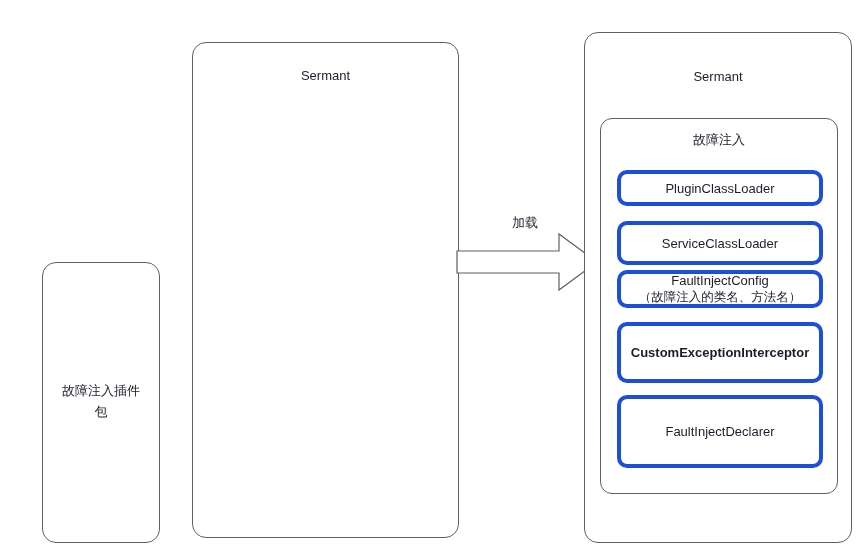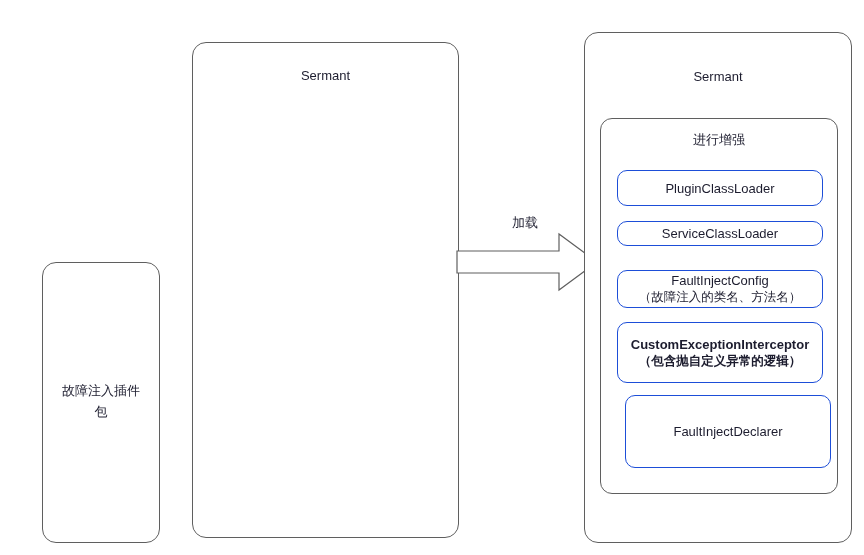--- a/index.html
+++ b/index.html
@@ -113,21 +113,21 @@
     top: 131px;
     width: 238px;
     text-align: center;
     font-size: 13px;
   }
 
   
   .item-box {
     position: absolute;
     box-sizing: border-box;
-    border: 1px solid #1d4ed8;
+    border: 4px solid #1d4ed8;
     background: #ffffff;
     border-radius: 10px;
     left: 617px;
     width: 206px;
     display: flex;
     flex-direction: column;
     align-items: center;
     justify-content: center;
   }
   .item-main {
@@ -135,24 +135,24 @@
     line-height: 17px;
     text-align: center;
   }
   .item-sub {
     font-size: 12.5px;
     line-height: 17px;
     text-align: right;
     white-space: pre-line;
   }
   #item-0 { top: 170px; height: 36px; }
-  #item-1 { top: 221px; height: 25px; }
+  #item-1 { top: 221px; height: 44px; }
   #item-2 { top: 270px; height: 38px; }
   #item-3 { top: 322px; height: 61px; font-weight: bold; }
-  #item-4 { top: 395px; height: 73px; margin-left: 8px; }
+  #item-4 { top: 395px; height: 73px; }
 </style>
 </head>
 <body>
 
 <div id="canvas">
 
   <div class="box" id="pkg-box"></div>
   <div id="pkg-label">故障注入插件
 包</div>
 
@@ -163,37 +163,36 @@
   <div id="arrow-wrap">
     <svg width="145" height="60" viewBox="0 0 145 60">
       <polygon points="2,19 104,19 104,2 142,30 104,58 104,41 2,41" fill="#ffffff" stroke="#5f5f5f" stroke-width="1.2" stroke-linejoin="miter"></polygon>
     </svg>
   </div>
 
   <div class="box" id="right-box"></div>
   <div id="right-title">Sermant</div>
 
   <div class="box" id="inner-box"></div>
-  <div id="inner-title">进行增强</div>
+  <div id="inner-title">故障注入</div>
 
   <div class="item-box" id="item-0">
     <div class="item-main">PluginClassLoader</div>
   </div>
 
   <div class="item-box" id="item-1">
     <div class="item-main">ServiceClassLoader</div>
   </div>
 
   <div class="item-box" id="item-2">
     <div class="item-main">FaultInjectConfig</div>
     <div class="item-sub">（故障注入的类名、方法名）</div>
   </div>
 
   <div class="item-box" id="item-3">
     <div class="item-main">CustomExceptionInterceptor</div>
-    <div class="item-sub">（包含抛自定义异常的逻辑）</div>
   </div>
 
   <div class="item-box" id="item-4">
     <div class="item-main">FaultInjectDeclarer</div>
   </div>
 
 </div>
 
 </body></html>

